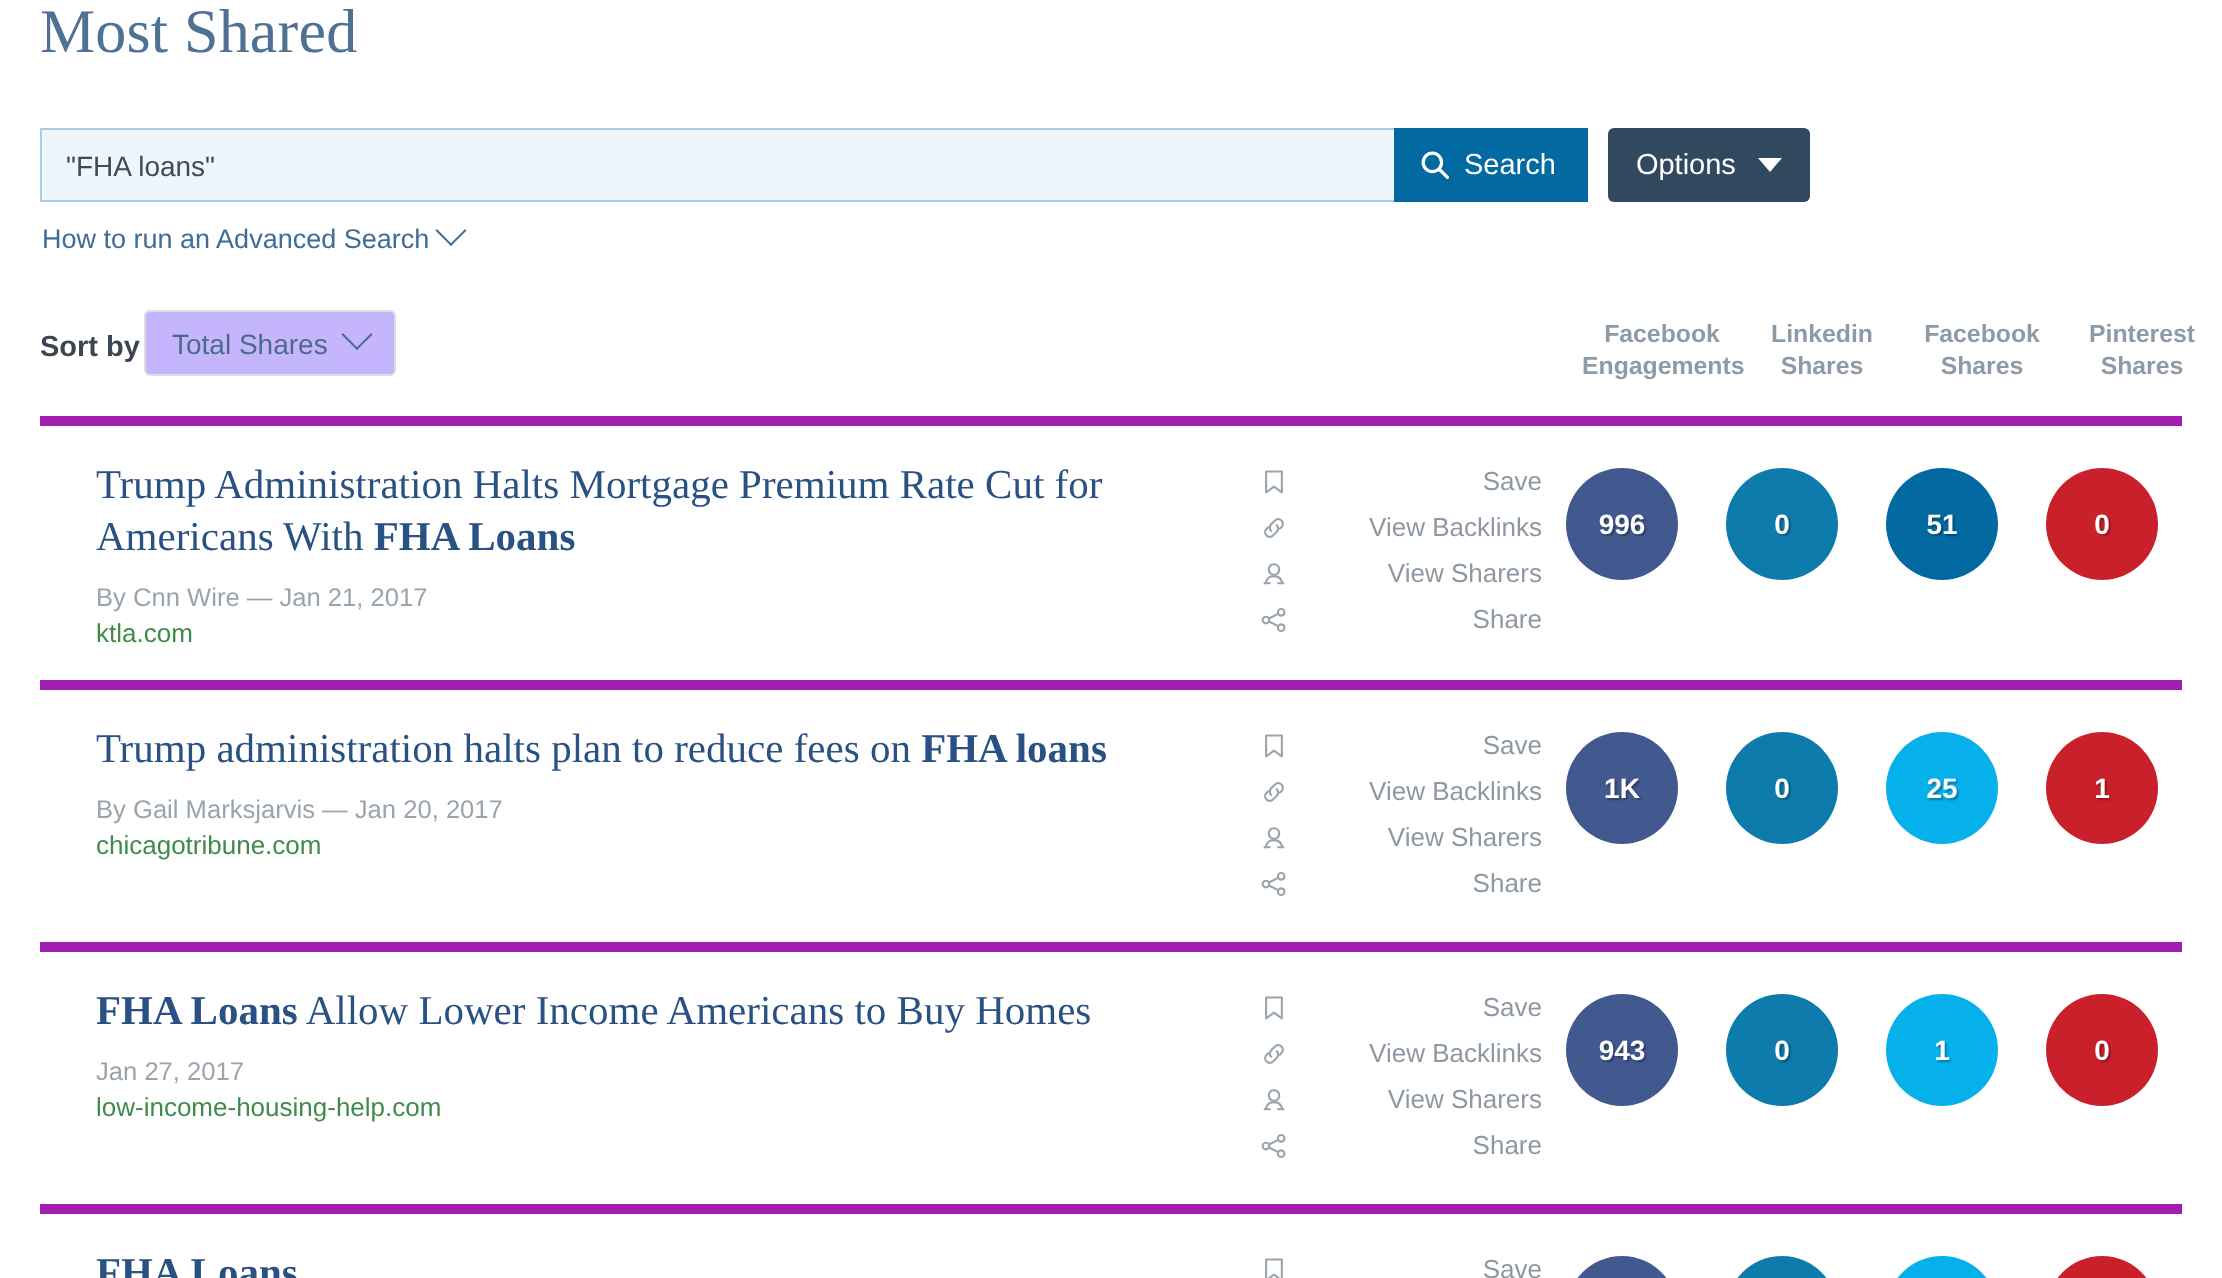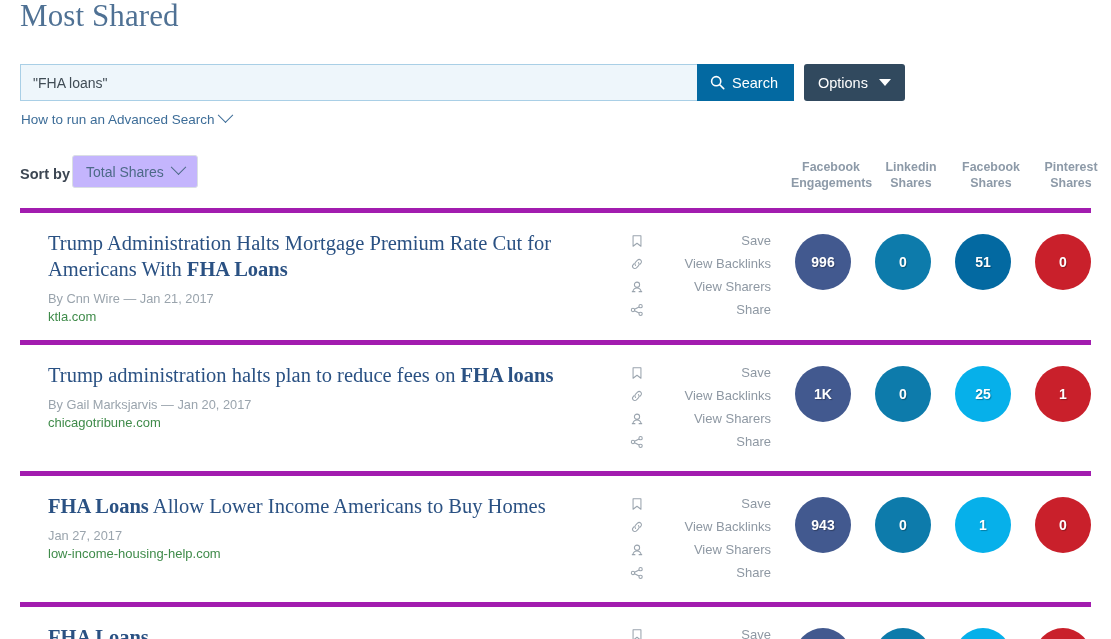--- a/index.html
+++ b/index.html
@@ -161,21 +161,21 @@
   .action svg { display:block; flex: 0 0 auto; }
 
   .res-metrics {
     flex: 1;
     display: flex;
     justify-content: flex-end;
     align-items: flex-start;
     padding-top: 4px;
     padding-right: 0;
   }
-  .metric-cell { width: 80px; display: flex; justify-content: flex-end; }
+  .metric-cell { width: 80px; display: flex; justify-content: center; }
   .bubble {
     width: 56px; height: 56px; border-radius: 50%;
     display: flex; align-items: center; justify-content: center;
     color: #fff;
     font-size: 14px; font-weight: bold;
     text-shadow: 1px 1px 1px rgba(0,0,0,.30);
     cursor: pointer;
   }
 </style>
 </head>

